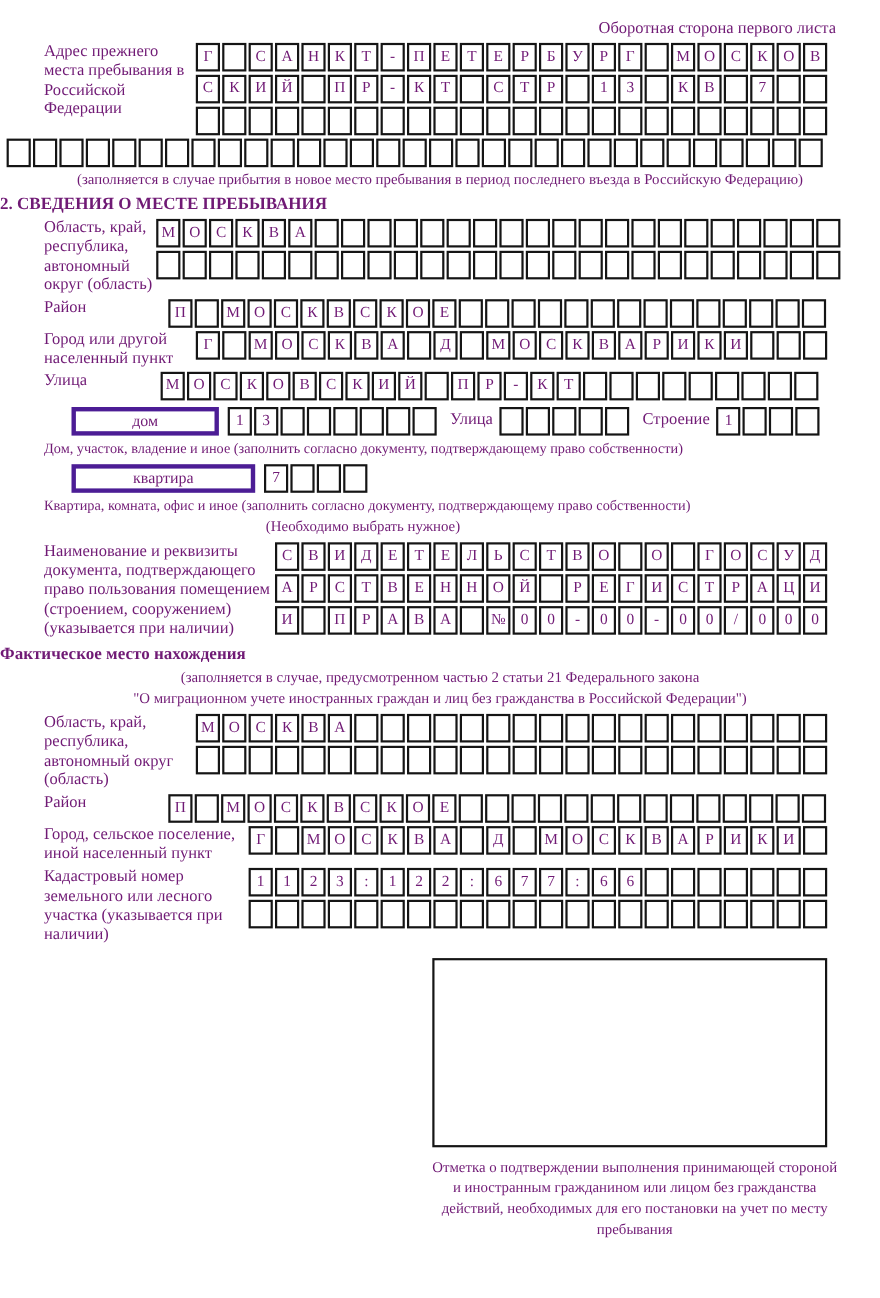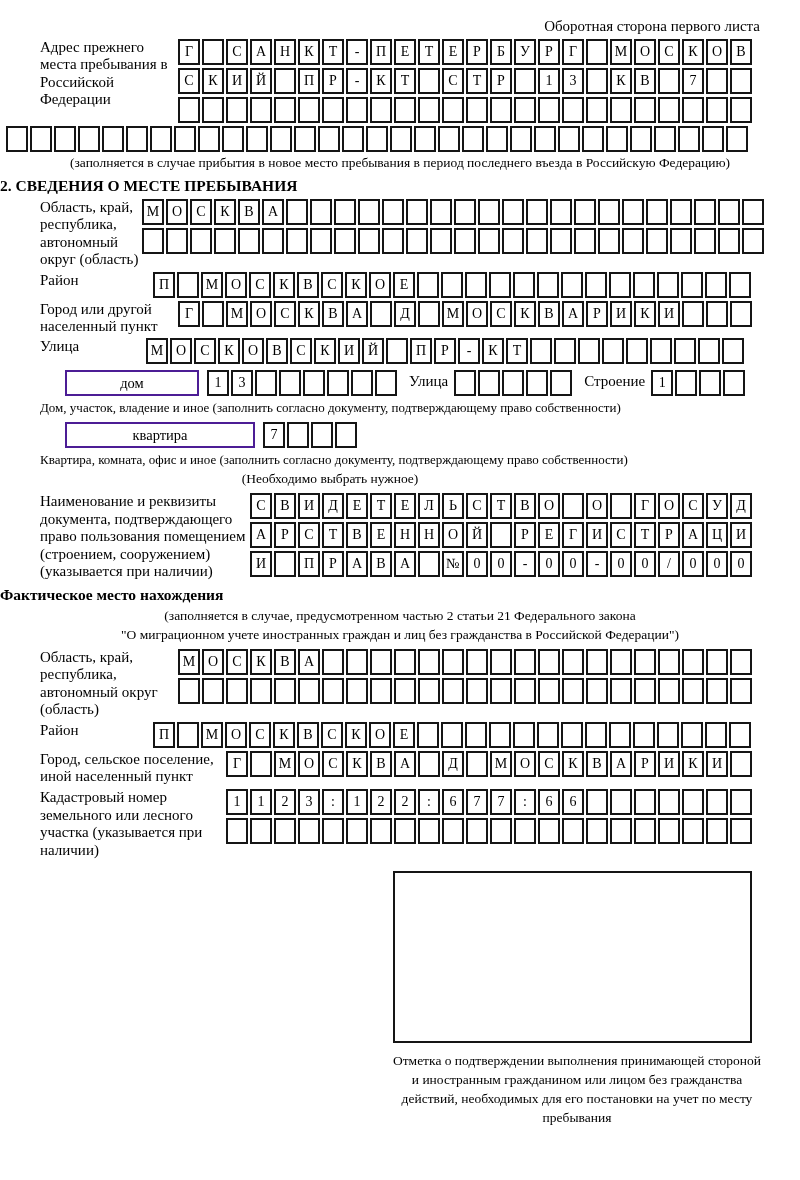--- a/index.html
+++ b/index.html
@@ -1,19 +1,19 @@
 <!DOCTYPE html>
 <html><head>
 <meta charset="utf-8">
 <style>
   * { margin:0; padding:0; }
   body { background:#e8e8e8; }
   .page {
     position:relative; width:800px; height:1180px; margin:0 auto;
-    background:#ffffff; color:#000000; overflow:hidden;
+    background:#ffffff; color:#701a75; overflow:hidden;
     font-family:"Liberation Serif", "DejaVu Serif", serif; font-size:15px;
   }
   .header-note { text-align:right; padding:18px 40px 0 0; font-size:15px; }
 
   .row { display:flex; align-items:flex-start; margin-left:40px; }
   .label { line-height:1.16; font-size:15px; flex:none; }
   .lw102{width:102px;} .lw106{width:106px;} .lw113{width:113px;}
   .lw138{width:138px;} .lw186{width:186px;} .lw210{width:210px;}
   .rows { display:flex; flex-direction:column; gap:3px; }
 
@@ -25,25 +25,25 @@
     font-size:14px; line-height:1;
   }
   .full-row { margin:3px 0 0 6px; }
 
   .note { font-size:13.5px; }
   .center { text-align:center; }
   .sec-title { font-weight:bold; font-size:15.5px; margin-top:6px; }
 
   .house-row { display:flex; align-items:flex-start; margin:6px 0 0 65px; }
   .wide-box {
-    box-sizing:border-box; border:2px solid #4c1d95; height:26px; flex:none;
+    box-sizing:border-box; border:4px solid #4c1d95; height:26px; flex:none;
     display:flex; align-items:center; justify-content:center; font-size:14.5px;
   }
   .wb-dom { width:134px; margin-right:8px; }
-  .wb-kv  { width:190px; margin-right:8px; }
+  .wb-kv  { width:167px; margin-right:8px; }
   .inline-label { margin:3px 6px 0 10px; font-size:15px; white-space:nowrap; }
 
   .stay-row { display:flex; align-items:center; margin:6px 0 0 42px; }
   .checkbox {
     box-sizing:border-box; flex:none; width:19px; height:25px; border:2px solid #151515;
     display:flex; align-items:center; justify-content:center; font-size:14px;
   }
   .stay-label { margin-right:10px; }
   .opt-label { margin:0 14px 0 10px; }
   .choose-note { width:660px; text-align:center; font-size:13.5px; margin-top:3px; }

